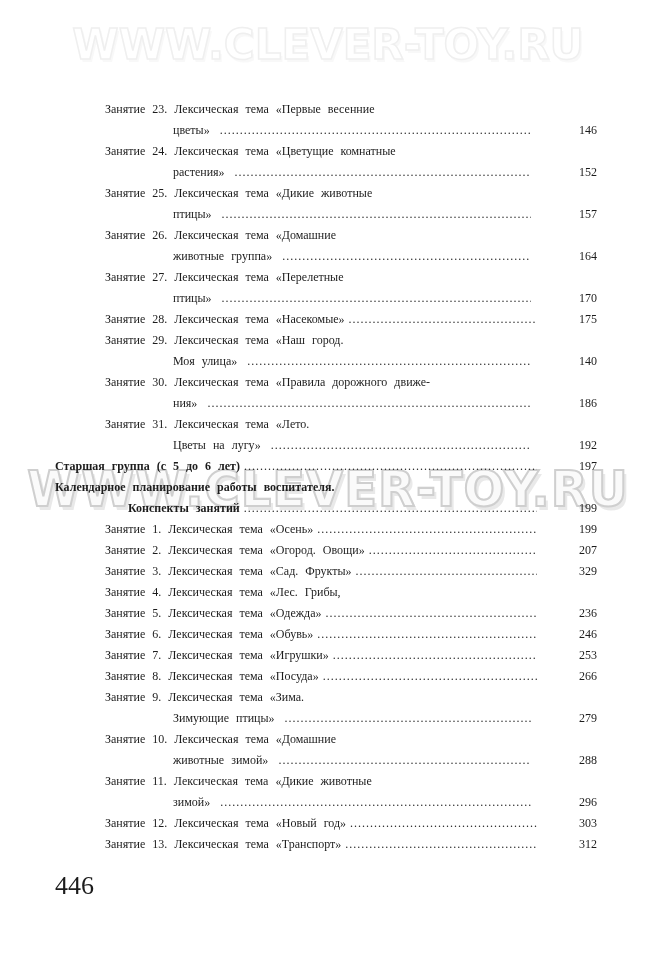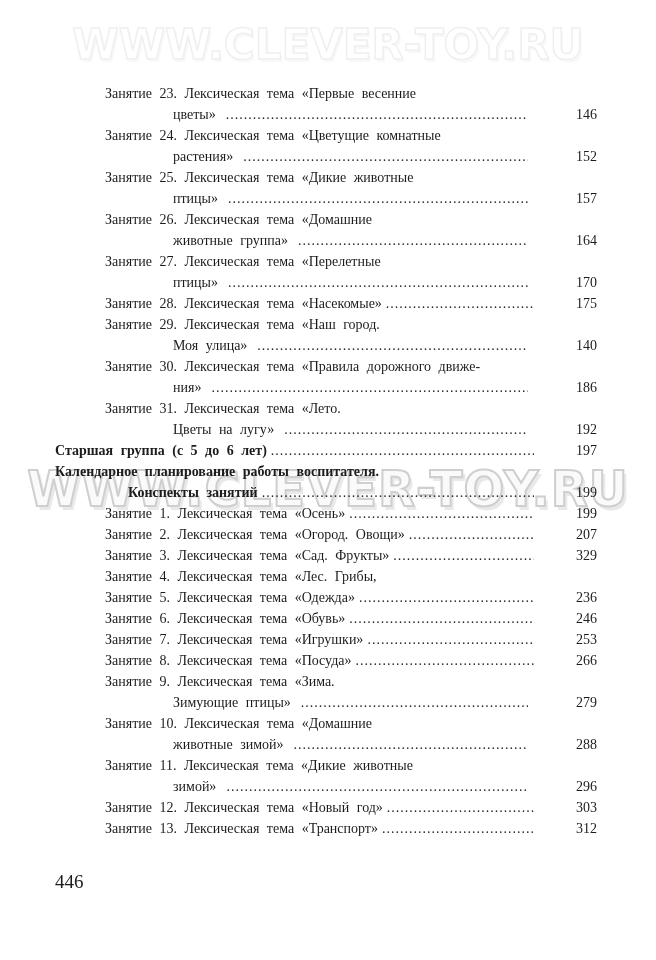--- a/index.html
+++ b/index.html
@@ -40,24 +40,24 @@
     top: 20px;
     font-size: 42px;
     color: #ffffff;
     -webkit-text-stroke: 1.5px #efefef;
     text-shadow: 2px 3px 0 rgba(215,215,215,0.18);
   }
   
   .toc {
     position: absolute;
     left: 55px;
-    top: 83px;
+    top: 99px;
     width: 542px;     
     z-index: 1;
-    font-size: 14px;
+    font-size: 12px;
     line-height: 21px;
     word-spacing: 4px;
   }
   .row {
     display: flex;
     align-items: baseline;
     height: 21px;
   }
   .row .t  { white-space: pre; }
   .row.entry      { padding-left: 50px; }
@@ -77,21 +77,21 @@
     color: #2a2a2a;
   }
   .pageref { white-space: pre; font-weight: normal; margin-left: 40px; }
   .row.section .pageref, .row.subsection .pageref { font-weight: normal; }
   
   .folio {
     position: absolute;
     left: 55px;
     top: 871px;
     z-index: 1;
-    font-size: 19px;
+    font-size: 26px;
   }
 </style>
 </head>
 <body>
 
 <div class="page">
 
   <div class="watermark watermark-top">WWW.CLEVER-TOY.RU</div>
 
   <div class="watermark watermark-middle">WWW.CLEVER-TOY.RU</div>

